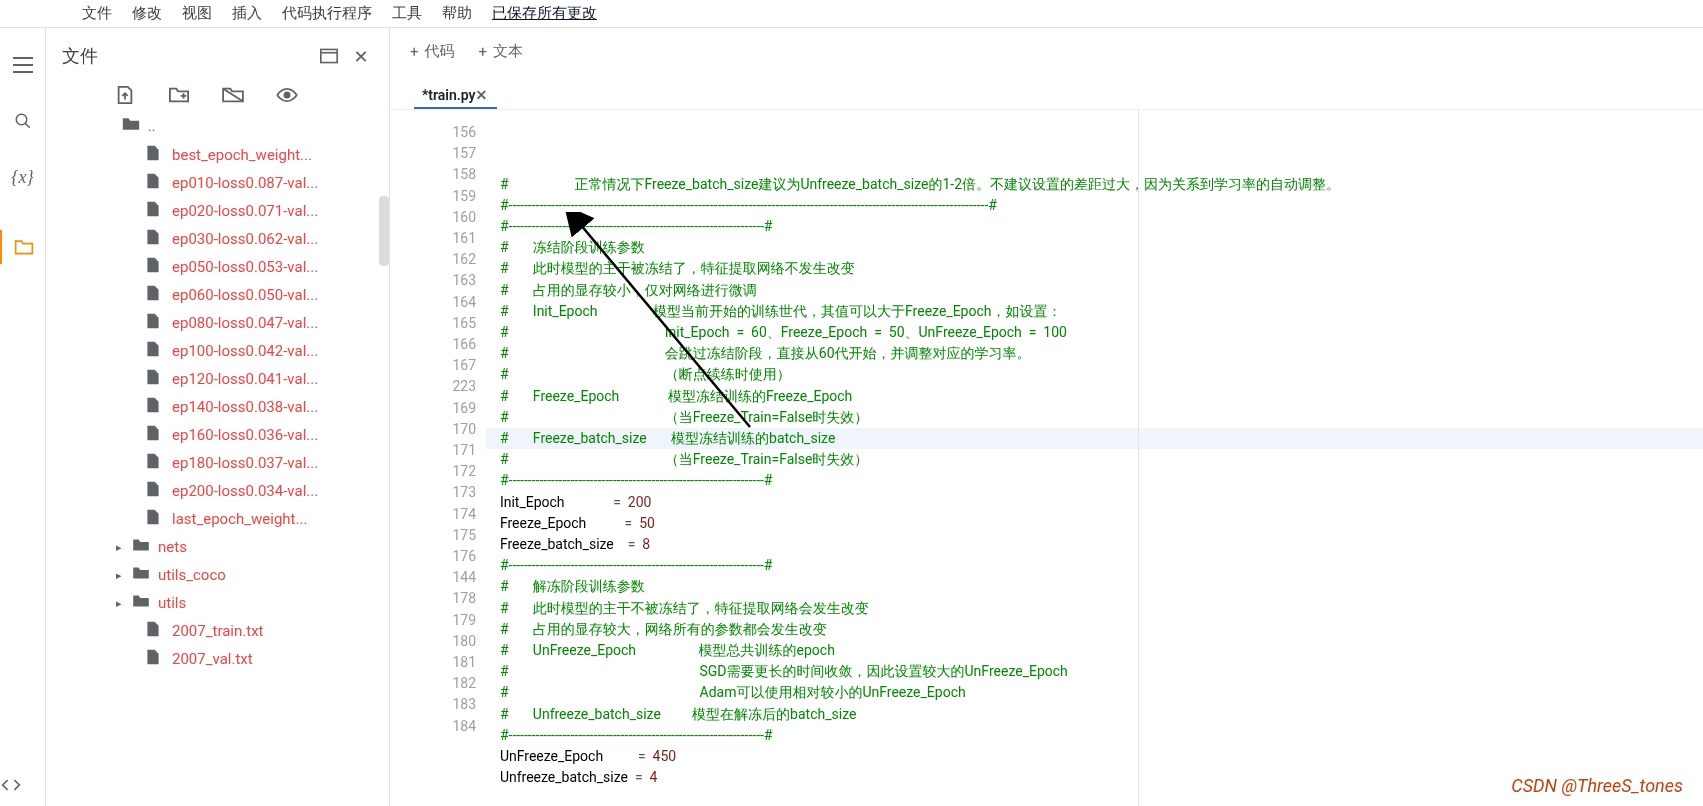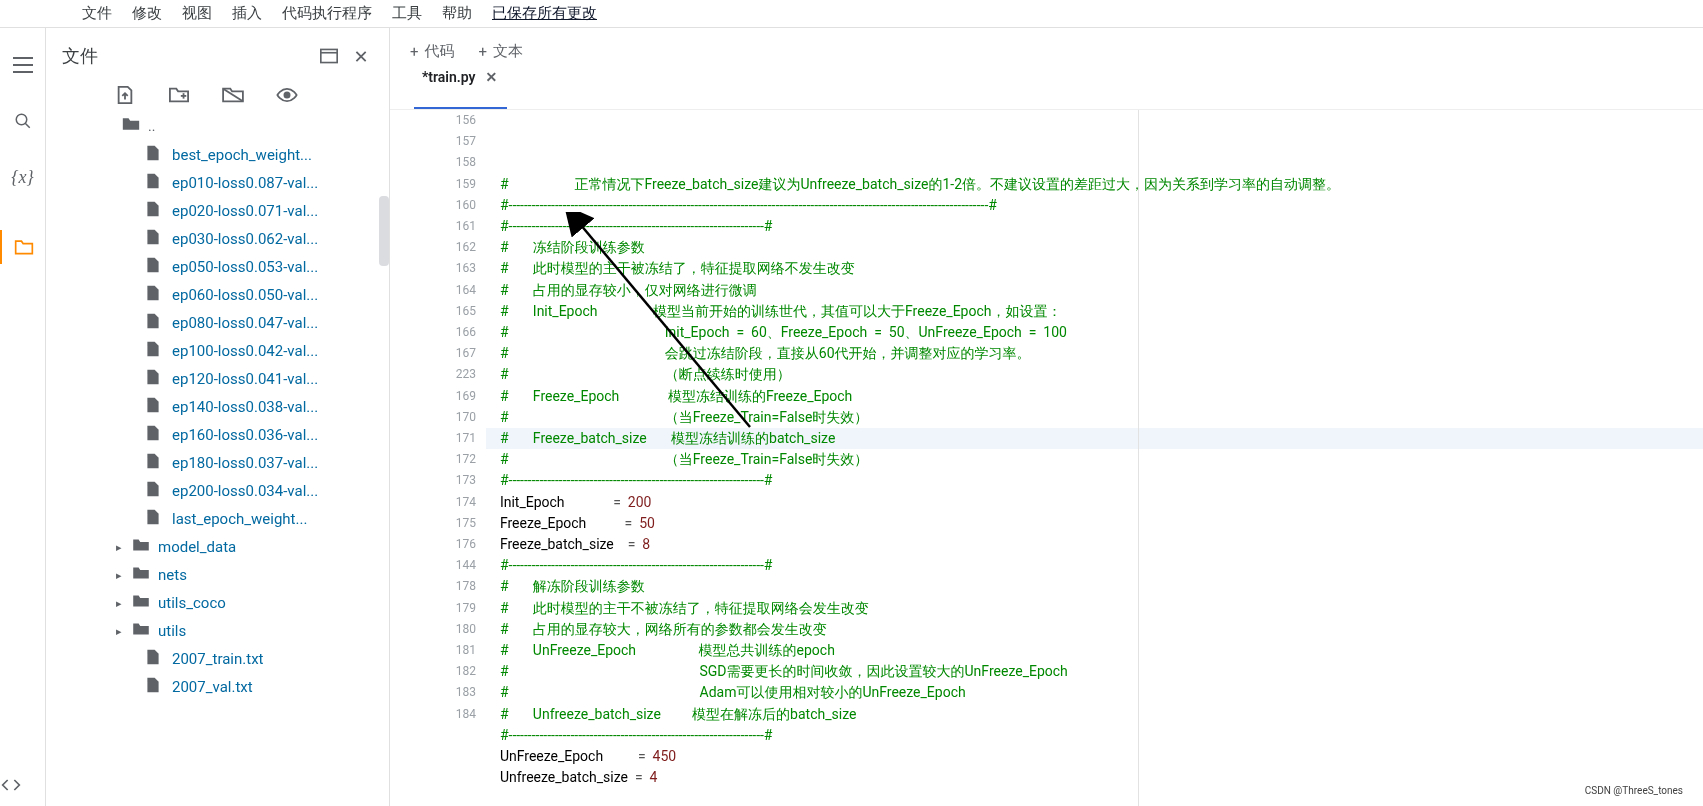--- a/index.html
+++ b/index.html
@@ -22,50 +22,50 @@
 
 .filepanel { width: 344px; border-right: 1px solid #e0e0e0; display: flex; flex-direction: column; position: relative; }
 .filepanel-head { display: flex; align-items: center; padding: 16px 16px 8px 16px; }
 .filepanel-title { font-size: 18px; color: #3c4043; flex: 1; }
 .filepanel-head .hicon { width: 24px; height: 24px; display:flex; align-items:center; justify-content:center; color:#5f6368; margin-left:8px; cursor:pointer; font-size:18px; }
 .filetools { display:flex; gap: 32px; padding: 8px 0 4px 68px; color:#5f6368; }
 .filetools .ticon { width:22px; height:22px; display:flex; align-items:center; justify-content:center; cursor:pointer; font-size:18px; }
 .up-row { display:flex; align-items:center; padding: 6px 0 2px 76px; color:#5f6368; cursor:pointer; }
 .up-row .foldericon { margin-right: 8px; }
 .filetree { flex:1; overflow-y:auto; padding: 4px 0 0 100px; }
-.tree-item { display:flex; align-items:center; height: 28px; color:#0369a1; font-size:15px; cursor:pointer; white-space: nowrap; }
+.tree-item { display:flex; align-items:center; height: 28px; color:#ef4444; font-size:15px; cursor:pointer; white-space: nowrap; }
 .tree-item .fileicon { width:18px; margin-right: 8px; color:#5f6368; flex-shrink:0; }
 .tree-item.folder::before { content:"▸"; color:#5f6368; margin-left:-30px; width:16px; display:inline-block; font-size:11px; }
 .tree-item.folder .fileicon { color:#5f6368; }
 .filepanel::-webkit-scrollbar, .filetree::-webkit-scrollbar { width: 8px; }
 .filetree::-webkit-scrollbar-thumb { background:#dadce0; border-radius:4px; }
 .scroll-ind { position:absolute; top:168px; right:0; width:10px; height:70px; background:#dadce0; border-radius:4px; }
 
 
 .editor-col { flex:1; display:flex; flex-direction: column; position:relative; }
 .editor-toolbar { display:flex; align-items:center; gap: 24px; padding: 14px 0 12px 20px; color:#5f6368; font-size:15px; }
 .editor-toolbar .btn { display:flex; align-items:center; gap:6px; cursor:pointer; }
 .tabrow { display:flex; align-items:flex-end; padding-left: 24px; height: 36px; }
-.tab { display:flex; align-items:flex-start; gap:10px; padding: 6px 10px 22px 8px; border-bottom: 2px solid #3367d6; font-weight:600; color:#202124; }
+.tab { display:flex; align-items:flex-start; padding: 6px 10px 4px 8px; border-bottom: 2px solid #3367d6; font-weight:600; color:#202124; }
 .tab .close { font-size:14px; color:#5f6368; cursor:pointer; }
 .editor-body { flex:1; display:flex; overflow:hidden; background:#fff; border-top:1px solid #eee; position:relative; }
 .cell-indicator { width: 54px; background:#fff; }
-.gutter { width: 42px; text-align:right; padding: 0 10px 0 0; color:#9aa0a6; font-family: Consolas, "Courier New", monospace; font-size:12px; line-height:21.2px; user-select:none; }
+.gutter { width: 42px; text-align:right; padding: 12px 10px 0 0; color:#9aa0a6; font-family: Consolas, "Courier New", monospace; font-size:14px; line-height:21.2px; user-select:none; }
 .code { flex:1; font-family: Consolas, "Courier New", monospace; font-size:14px; line-height:21.2px; white-space: pre; overflow:hidden; color:#000; position:relative; }
 .code .c { color:#008800; }
 .code .n { color:#7f1d1d; }
 .code .op { color:#555; }
 .hl-line { position:absolute; left:0; right:0; height:21.2px; background:#f0f4fb; z-index:0; }
 .code .line { position:relative; z-index:1; }
 .margin-line { position:absolute; top:0; bottom:0; left:652px; width:1px; background:#e2e2e2; }
 
 
 .arrow-overlay { position:absolute; pointer-events:none; z-index:50; }
 
-.watermark { position:absolute; right:20px; bottom:10px; color:#404040; font-size:10px; z-index:5; }
+.watermark { position:absolute; right:20px; bottom:10px; color:#c2410c; font-size:18px; font-style:italic; z-index:5; }
 </style>
 </head>
 <body>
 
 <div class="menubar">
   <span>文件</span>
   <span>修改</span>
   <span>视图</span>
   <span>插入</span>
   <span>代码执行程序</span>
@@ -224,26 +224,20 @@
           <span class="fileicon"><svg width="14" height="16" viewBox="0 0 16 20" fill="#5f6368">
               <path d="M1 1h9l5 5v13H1z"></path>
             </svg></span>
           <span>ep200-loss0.034-val...</span>
         </div>
         <div class="tree-item">
           <span class="fileicon"><svg width="14" height="16" viewBox="0 0 16 20" fill="#5f6368">
               <path d="M1 1h9l5 5v13H1z"></path>
             </svg></span>
           <span>last_epoch_weight...</span>
-        </div>
-        <div class="tree-item folder">
-          <span class="fileicon"><svg width="18" height="14" viewBox="0 0 22 18" fill="#5f6368">
-              <path d="M1 2h7l2 3h11v11H1z"></path>
-            </svg></span>
-          <span>model_data</span>
         </div>
         <div class="tree-item folder">
           <span class="fileicon"><svg width="18" height="14" viewBox="0 0 22 18" fill="#5f6368">
               <path d="M1 2h7l2 3h11v11H1z"></path>
             </svg></span>
           <span>nets</span>
         </div>
         <div class="tree-item folder">
           <span class="fileicon"><svg width="18" height="14" viewBox="0 0 22 18" fill="#5f6368">
               <path d="M1 2h7l2 3h11v11H1z"></path>

